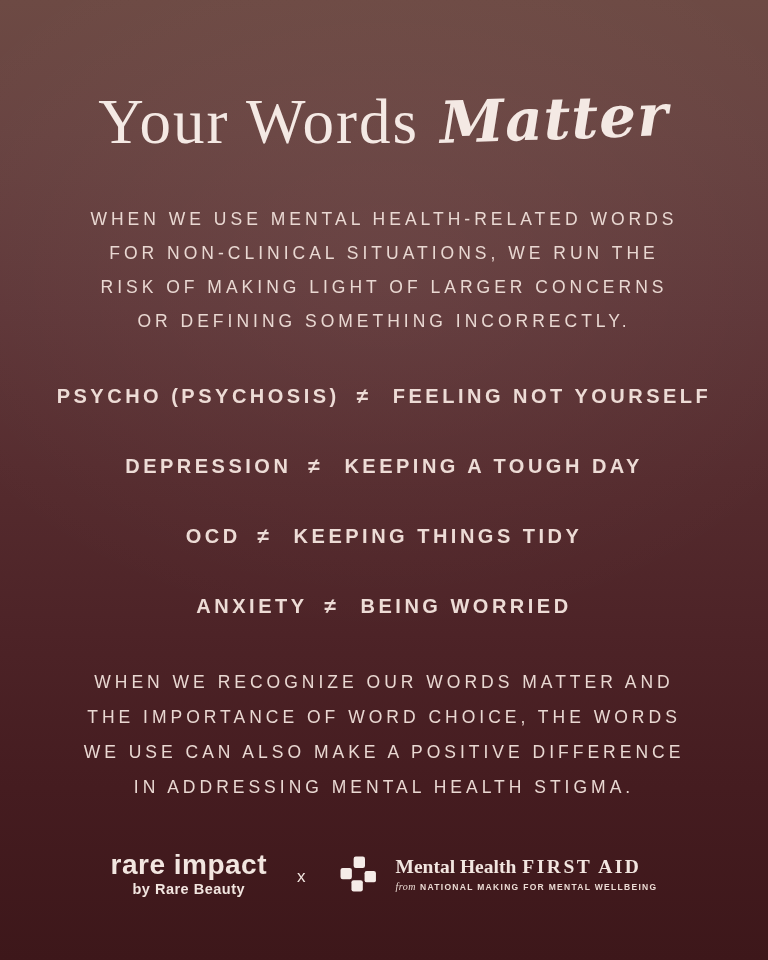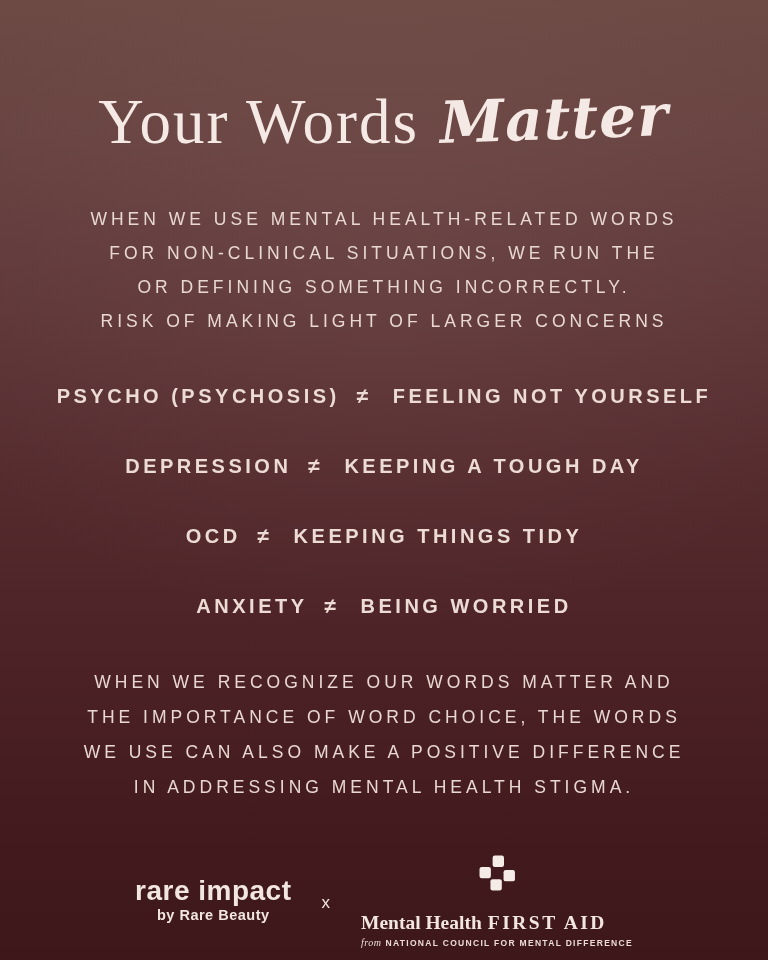--- a/index.html
+++ b/index.html
@@ -112,21 +112,20 @@
   .collab-x {
     font-size: 17px;
     font-weight: 400;
     letter-spacing: 1px;
     padding-top: 6px;
   }
   .mhfa-block {
     display: flex;
     align-items: center;
     gap: 17px;
-    flex-direction: column;
   }
   .mhfa-cross { width: 42px; height: 44px; display: block; }
   .mhfa-text { display: flex; flex-direction: column; }
   .mhfa-nameline {
     font-family: "Liberation Serif", serif;
     font-weight: 700;
     font-size: 19.5px;
     line-height: 22px;
     white-space: nowrap;
   }
@@ -155,22 +154,22 @@
 <div class="poster">
 
   <div class="title">
     <span class="title-regular">Your Words</span>
     <span class="title-script">Matter</span>
   </div>
 
   <div class="paragraph intro">
     <div>WHEN WE USE MENTAL HEALTH-RELATED WORDS</div>
     <div>FOR NON-CLINICAL SITUATIONS, WE RUN THE</div>
+    <div>RISK OF MAKING LIGHT OF LARGER CONCERNS</div>
     <div>OR DEFINING SOMETHING INCORRECTLY.</div>
-    <div>RISK OF MAKING LIGHT OF LARGER CONCERNS</div>
   </div>
 
   <div class="comparisons">
     <div class="comparison-row">
       <span>PSYCHO (PSYCHOSIS)</span>
       <span class="neq">≠</span>
       <span>FEELING NOT YOURSELF</span>
     </div>
     <div class="comparison-row">
       <span>DEPRESSION</span>
@@ -210,20 +209,20 @@
         <rect x="19" y="4" width="13" height="13" rx="2.5" fill="#f5ece8"></rect>
         <rect x="4" y="17" width="13" height="13" rx="2.5" fill="#f5ece8"></rect>
         <rect x="31.5" y="20.5" width="13" height="13" rx="2.5" fill="#f5ece8"></rect>
         <rect x="16.5" y="31" width="13" height="13" rx="2.5" fill="#f5ece8"></rect>
       </svg>
       <div class="mhfa-text">
         <div class="mhfa-nameline">
           <span>Mental Health</span><span class="mhfa-name-caps">FIRST AID</span>
         </div>
         <div class="mhfa-tagline">
-          <span class="mhfa-tagline-from">from</span><span>NATIONAL COUNCIL FOR MENTAL DIFFERENCE</span>
+          <span class="mhfa-tagline-from">from</span><span>NATIONAL MAKING FOR MENTAL WELLBEING</span>
         </div>
       </div>
     </div>
 
   </div>
 
 </div>
 
 </body></html>

